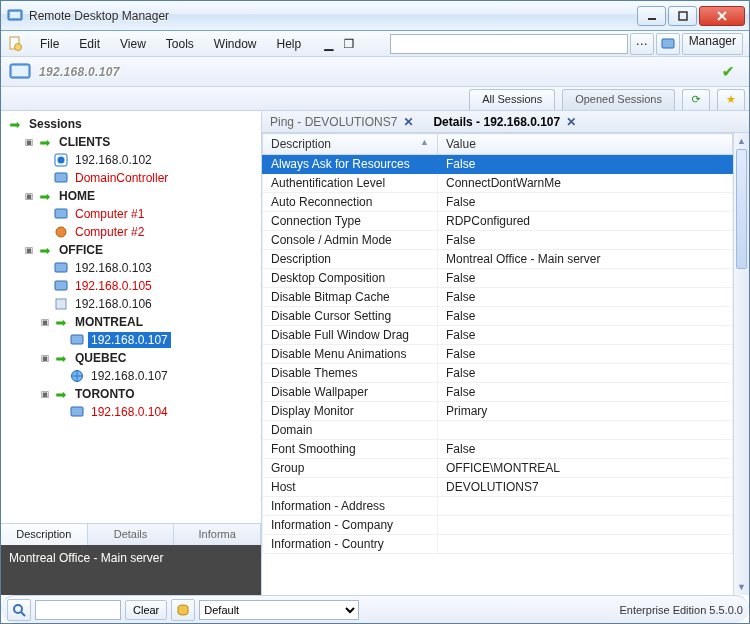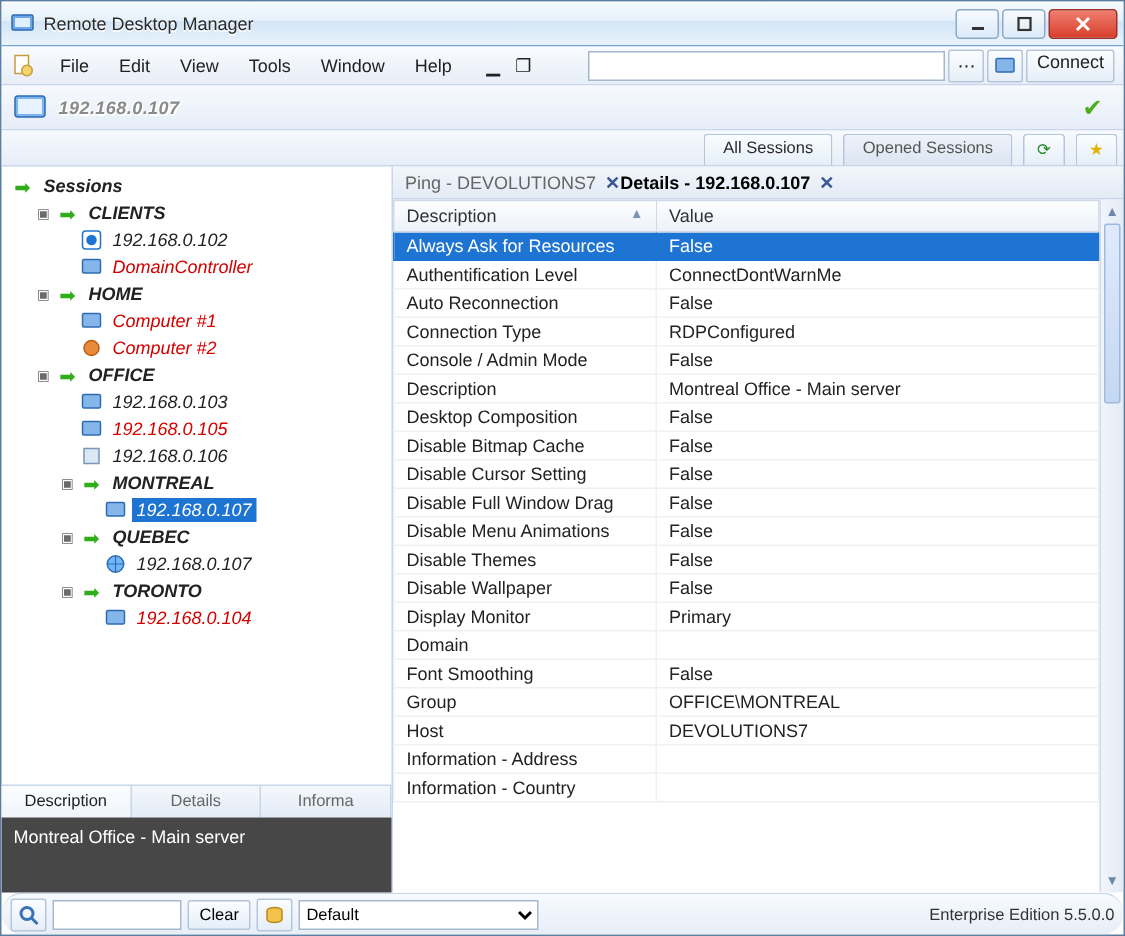--- a/index.html
+++ b/index.html
@@ -45,34 +45,34 @@
   .right-pane { flex:1; display:flex; flex-direction:column; overflow:hidden; }
 
   
   .tree-scroll { flex:1; overflow:auto; padding:4px 2px; }
   .tree ul { list-style:none; margin:0; padding:0 0 0 16px; }
   .tree > ul { padding-left:4px; }
   .tree li { white-space:nowrap; }
   .node { display:flex; align-items:center; height:18px; }
   .twist { width:12px; height:12px; display:inline-flex; align-items:center; justify-content:center; margin-right:2px; font-size:9px; color:#6b6b6b; }
   .ni { width:16px; height:16px; display:inline-flex; align-items:center; justify-content:center; margin-right:3px; }
-  .lbl { padding:1px 3px;font-style:italic; }
+  .lbl { padding:1px 3px; }
   .lbl.bold { font-weight:bold; }
   .lbl.red { color:#d40000; }
   .lbl.sel { background:#1e74d2; color:#fff; }
   .arrow-green { color:#2fae1a; font-size:13px; }
 
   
   .left-tabs { height:22px; display:flex; background:linear-gradient(#f4f8fd,#e3ebf5); border-top:1px solid #c7d6ea; }
   .left-tab { flex:1; text-align:center; padding:4px 0 0; border-right:1px solid #c7d6ea; font-size:11px; color:#666; }
   .left-tab.active { background:linear-gradient(#fbfdff,#f0f5fc); color:#222; font-weight:normal; }
   .left-desc { height:50px; background:#474747; color:#fff; padding:6px 8px; font-size:12px; }
 
   
-  .doc-tabs { height:22px; display:flex; align-items:center; padding:2px 8px; gap:0; background:linear-gradient(#f2f6fc,#e3ebf5); border-bottom:1px solid #c7d6ea; }
+  .doc-tabs { height:22px; display:flex; align-items:center; padding:2px 8px; gap:20px; background:linear-gradient(#f2f6fc,#e3ebf5); border-bottom:1px solid #c7d6ea; }
   .doc-tab { display:flex; align-items:center; gap:6px; font-size:12px; color:#666; }
   .doc-tab .x { color:#3b5896; cursor:default; font-weight:bold; }
   .doc-tab.active { color:#000; font-weight:bold; }
 
   
   .grid-wrap { flex:1; display:flex; overflow:hidden; }
   .grid { flex:1; overflow:auto; }
   table.props { border-collapse:collapse; width:100%; font-size:12px; }
   table.props th { text-align:left; background:linear-gradient(#fcfdfe,#ecf2fa); border:1px solid #cfd9e7; padding:3px 8px; font-weight:normal; color:#333; position:sticky; top:0; }
   table.props th .sort { float:right; color:#7b93b5; font-size:9px; }
@@ -139,21 +139,21 @@
   <span style="padding:2px 4px;">▁</span>
   <span style="padding:2px 4px;">❐</span>
   <span class="spacer"></span>
   <input class="url-field" style="">
   <div class="tool-btn">⋯</div>
   <div class="tool-btn">
     <svg width="14" height="14">
         <rect x="1" y="2" width="12" height="9" rx="1" fill="#85b6ea" stroke="#2e6bb5"></rect>
       </svg>
   </div>
-  <div class="connect-btn">Connect</div>
+  <div class="connect-btn">Manager</div>
 </div>
 
 <div class="addr-strip">
   <span class="addr-icon">
     <svg width="24" height="22">
         <rect x="1" y="3" width="20" height="14" rx="2" fill="#7cb4ee" stroke="#2e6bb5"></rect>
         <rect x="3" y="5" width="16" height="10" fill="#e6f2ff"></rect>
       </svg>
   </span>
   <span class="addr-text">192.168.0.107</span>
@@ -451,20 +451,24 @@
               <tr>
                 <td>Group</td>
                 <td>OFFICE\MONTREAL</td>
               </tr>
               <tr>
                 <td>Host</td>
                 <td>DEVOLUTIONS7</td>
               </tr>
               <tr>
                 <td>Information - Address</td>
+                <td></td>
+              </tr>
+              <tr>
+                <td>Information - Company</td>
                 <td></td>
               </tr>
               <tr>
                 <td>Information - Country</td>
                 <td></td>
               </tr>
             </tbody>
         </table>
       </div>
       <div class="vscroll">

